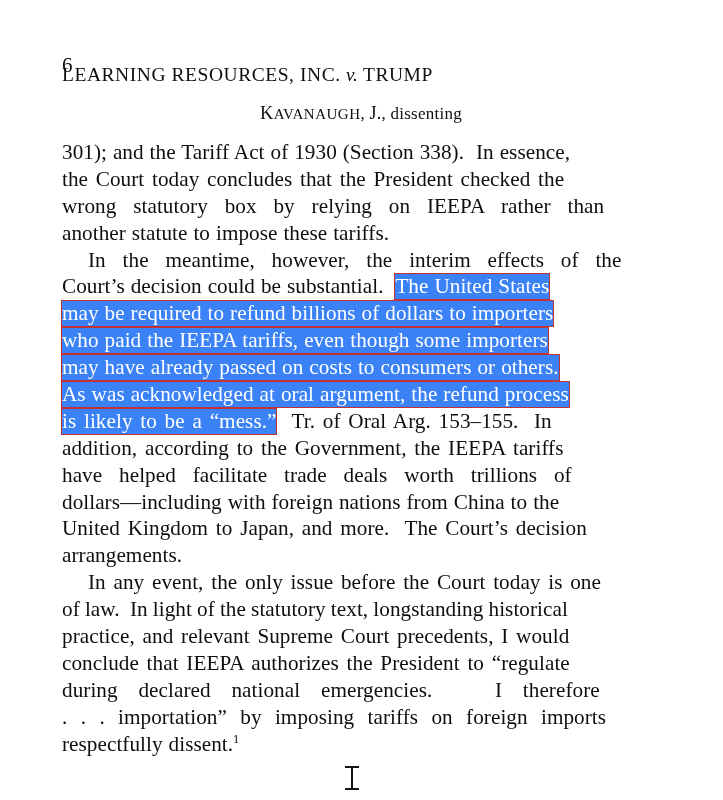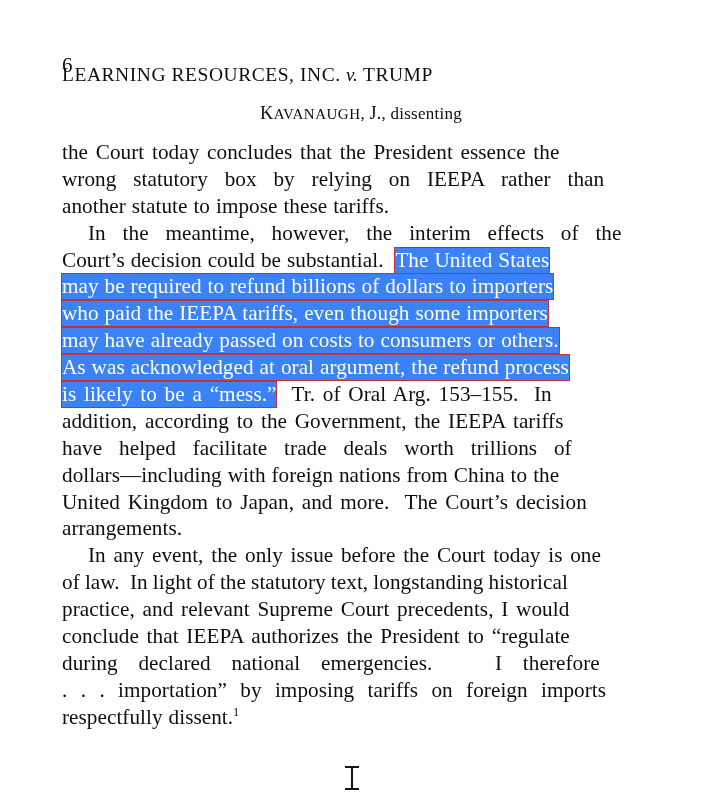--- a/index.html
+++ b/index.html
@@ -148,21 +148,22 @@
 <div class="page">
 
   <div class="running-head">
     <span class="folio">6</span>
     <span class="head-title"><span>LEARNING RESOURCES, INC. </span><span class="vee">v.</span><span> TRUMP</span></span>
   </div>
 
   <div class="opinion-line"><span class="sc-first">K</span><span class="sc-rest">AVANAUGH</span><span>, </span><span class="jay">J.</span><span>, dissenting</span></div>
 
   <div class="body-text" id="body-text">
-      <span class="ln ws1"><span>the Court today concludes that the President essence the</span></span>
+      <span class="ln ws0"><span>301); and the Tariff Act of 1930 (Section 338).  In essence,</span></span>
+      <span class="ln ws1"><span>the Court today concludes that the President checked the</span></span>
       <span class="ln ws4"><span>wrong statutory box by relying on IEEPA rather than</span></span>
       <span class="ln ws0"><span>another statute to impose these tariffs.</span></span>
       <span class="ln ws4"><span class="indent"></span><span>In the meantime, however, the interim effects of the</span></span>
       <span class="ln ws0"><span>Court’s decision could be substantial.  </span><span class="hl">The United States</span></span>
       <span class="ln ws0"><span class="hl">may be required to refund billions of dollars to importers</span></span>
       <span class="ln ws0"><span class="hl">who paid the IEEPA tariffs, even though some importers</span></span>
       <span class="ln ws0"><span class="hl">may have already passed on costs to consumers or others.</span></span>
       <span class="ln ws0"><span class="hl">As was acknowledged at oral argument, the refund process</span></span>
       <span class="ln ws1"><span class="hl">is likely to be a “mess.”</span><span>  Tr. of Oral Arg. 153–155.  In</span></span>
       <span class="ln ws1"><span>addition, according to the Government, the IEEPA tariffs</span></span>

